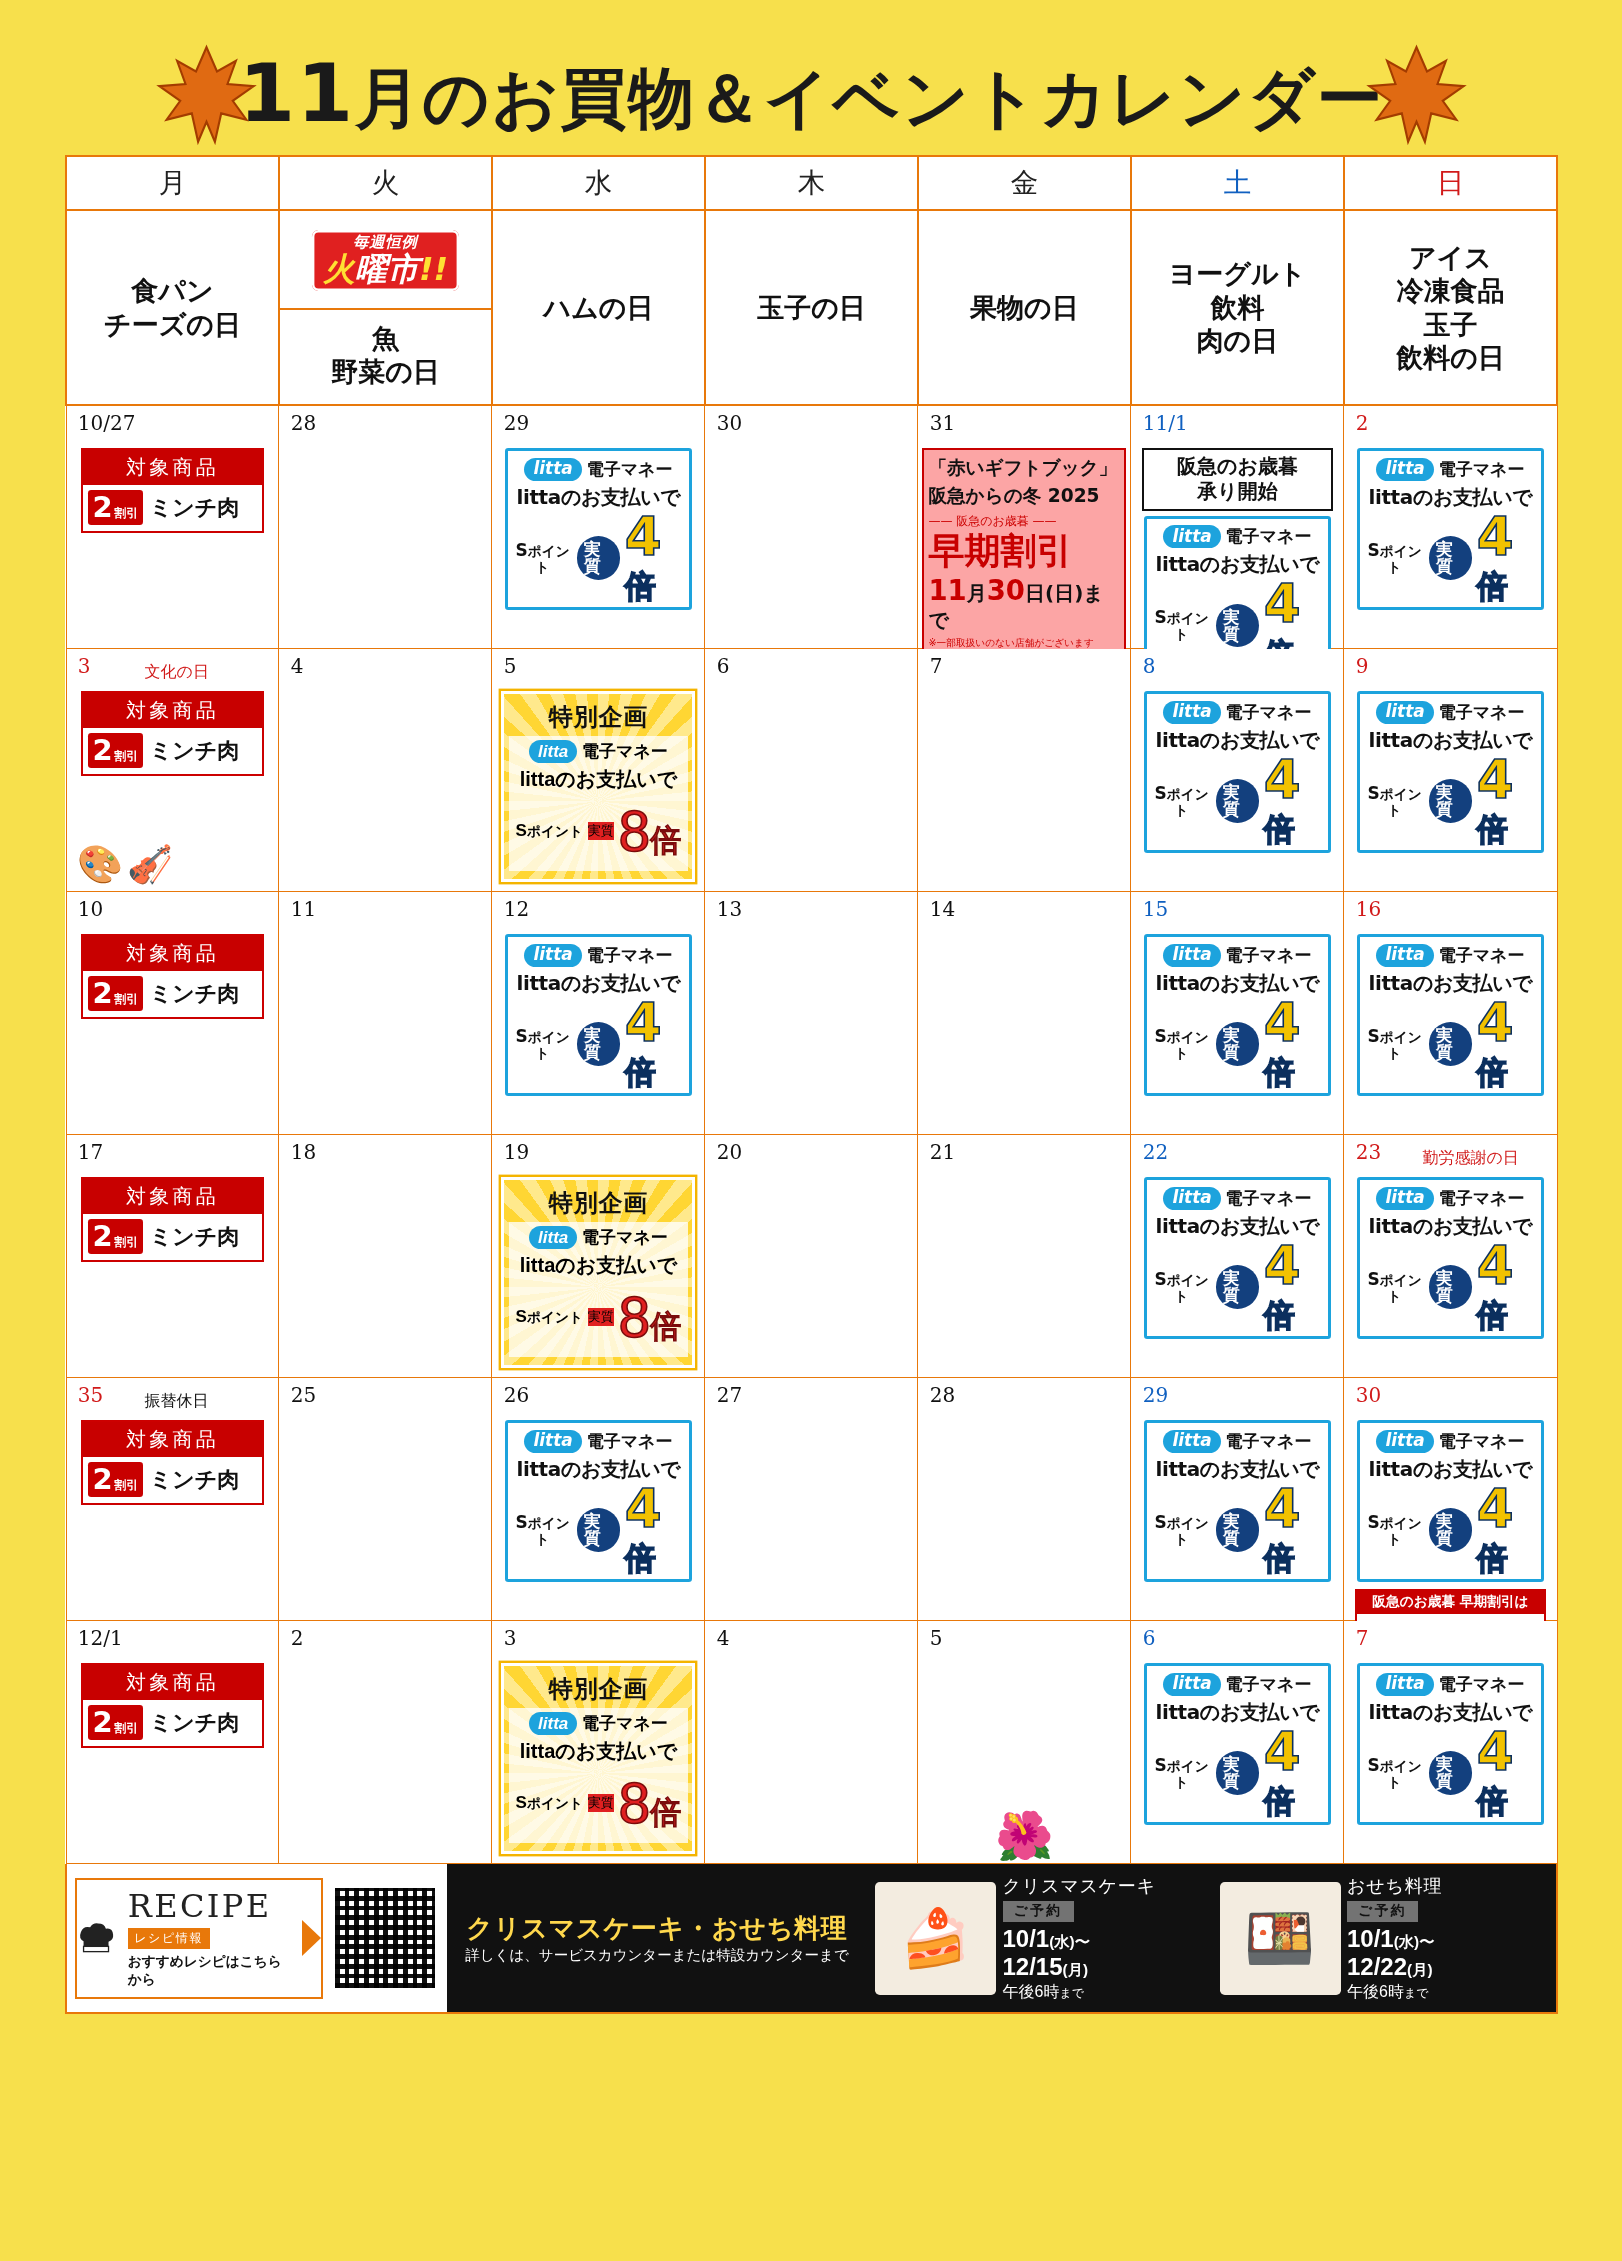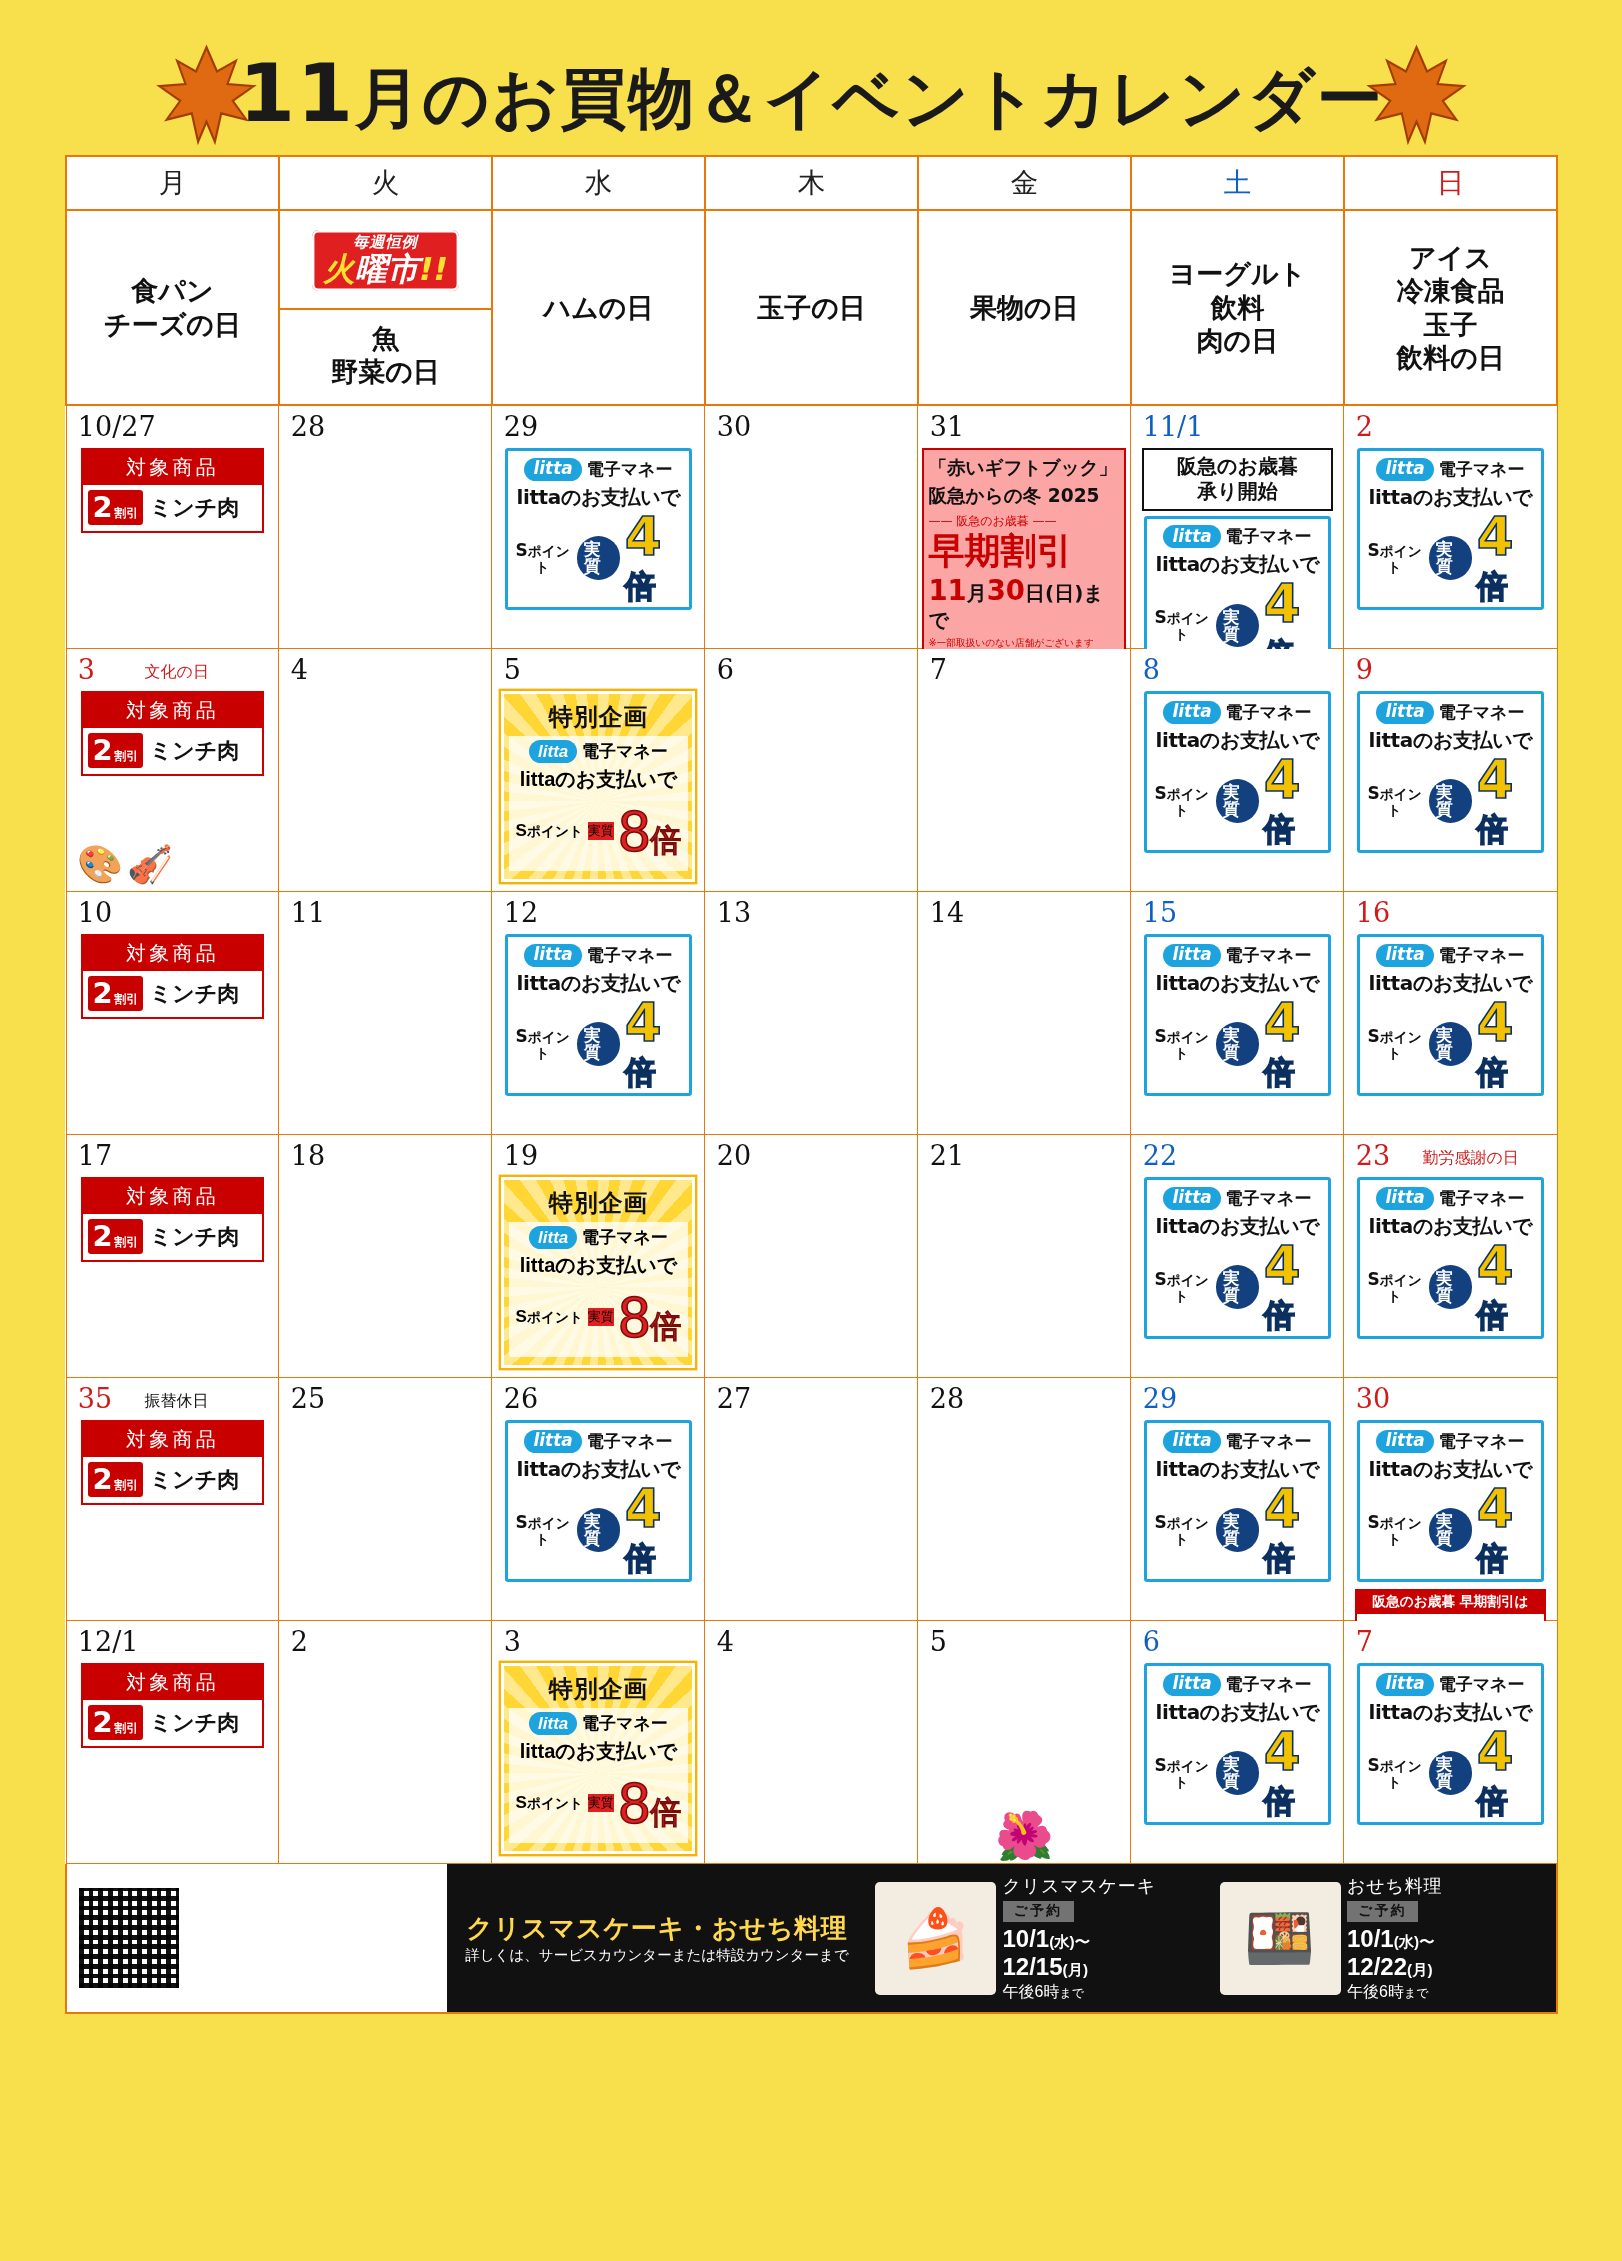--- a/index.html
+++ b/index.html
@@ -132,21 +132,21 @@
     background: #ffffff;
     height: 242px;
     vertical-align: top;
     padding: 0;
     position: relative;
   }
   .daynum {
     position: absolute;
     left: 11.3px;
     top: 6.5px;
-    font-size: 27px;
+    font-size: 20px;
     font-family: "DejaVu Serif", "Liberation Serif", serif;
     color: #111;
     line-height: 1;
   }
   .daynum.sat { color: #1060c0; }
   .daynum.sun { color: #d11a1a; }
   .holiday-label {
     position: absolute;
     left: 78px;
     top: 13px;
@@ -1057,20 +1057,32 @@
     </div>
   </div>
               </div>
             </td>
           </tr>
         </tbody>
     </table>
 
     <div class="footer">
       <div class="foot-recipe">
+        <div class="recipe-box">
+          <svg class="chef-hat" viewBox="0 0 60 52">
+            <path d="M10 30 Q2 26 6 16 Q10 6 20 9 Q24 2 32 3 Q42 3 44 11 Q54 9 55 20 Q56 28 48 31 L48 44 L10 44 Z" fill="#222"></path>
+            <rect x="10" y="38" width="38" height="8" fill="#fff" stroke="#222" stroke-width="2"></rect>
+          </svg>
+          <div class="recipe-text">
+            <div class="rt1">RECIPE</div>
+            <div class="rt2">レシピ情報</div>
+            <div class="rt3">おすすめレシピはこちらから</div>
+          </div>
+          <div class="arrow-orange"></div>
+        </div>
         <div class="qr"></div>
       </div>
       <div class="foot-mid">
         <div class="m1">クリスマスケーキ・おせち料理</div>
         <div class="m3">詳しくは、サービスカウンターまたは特設カウンターまで</div>
       </div>
       <div class="foot-right">
         <div class="prod">
           <div class="prod-img">🍰</div>
           <div class="prod-txt">

